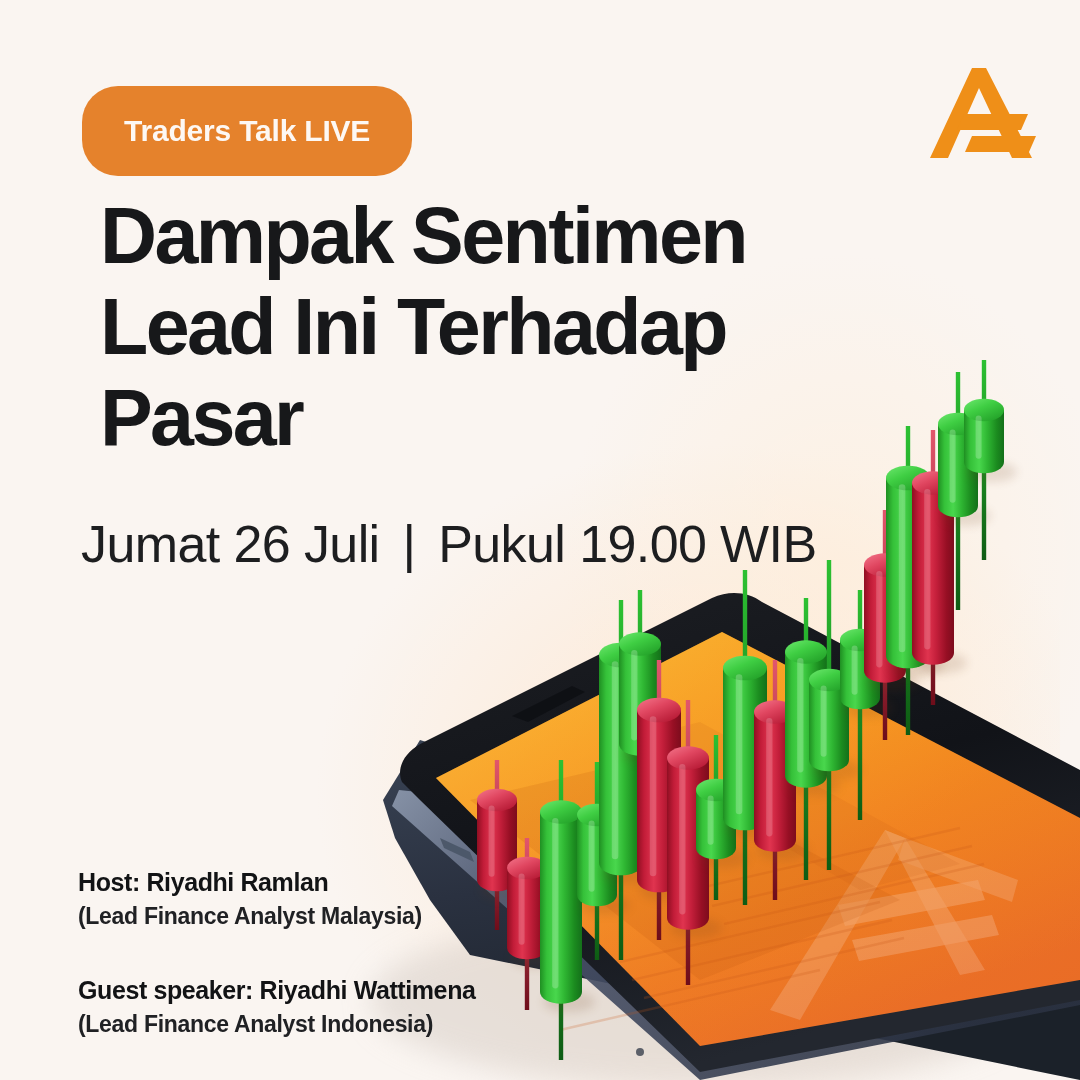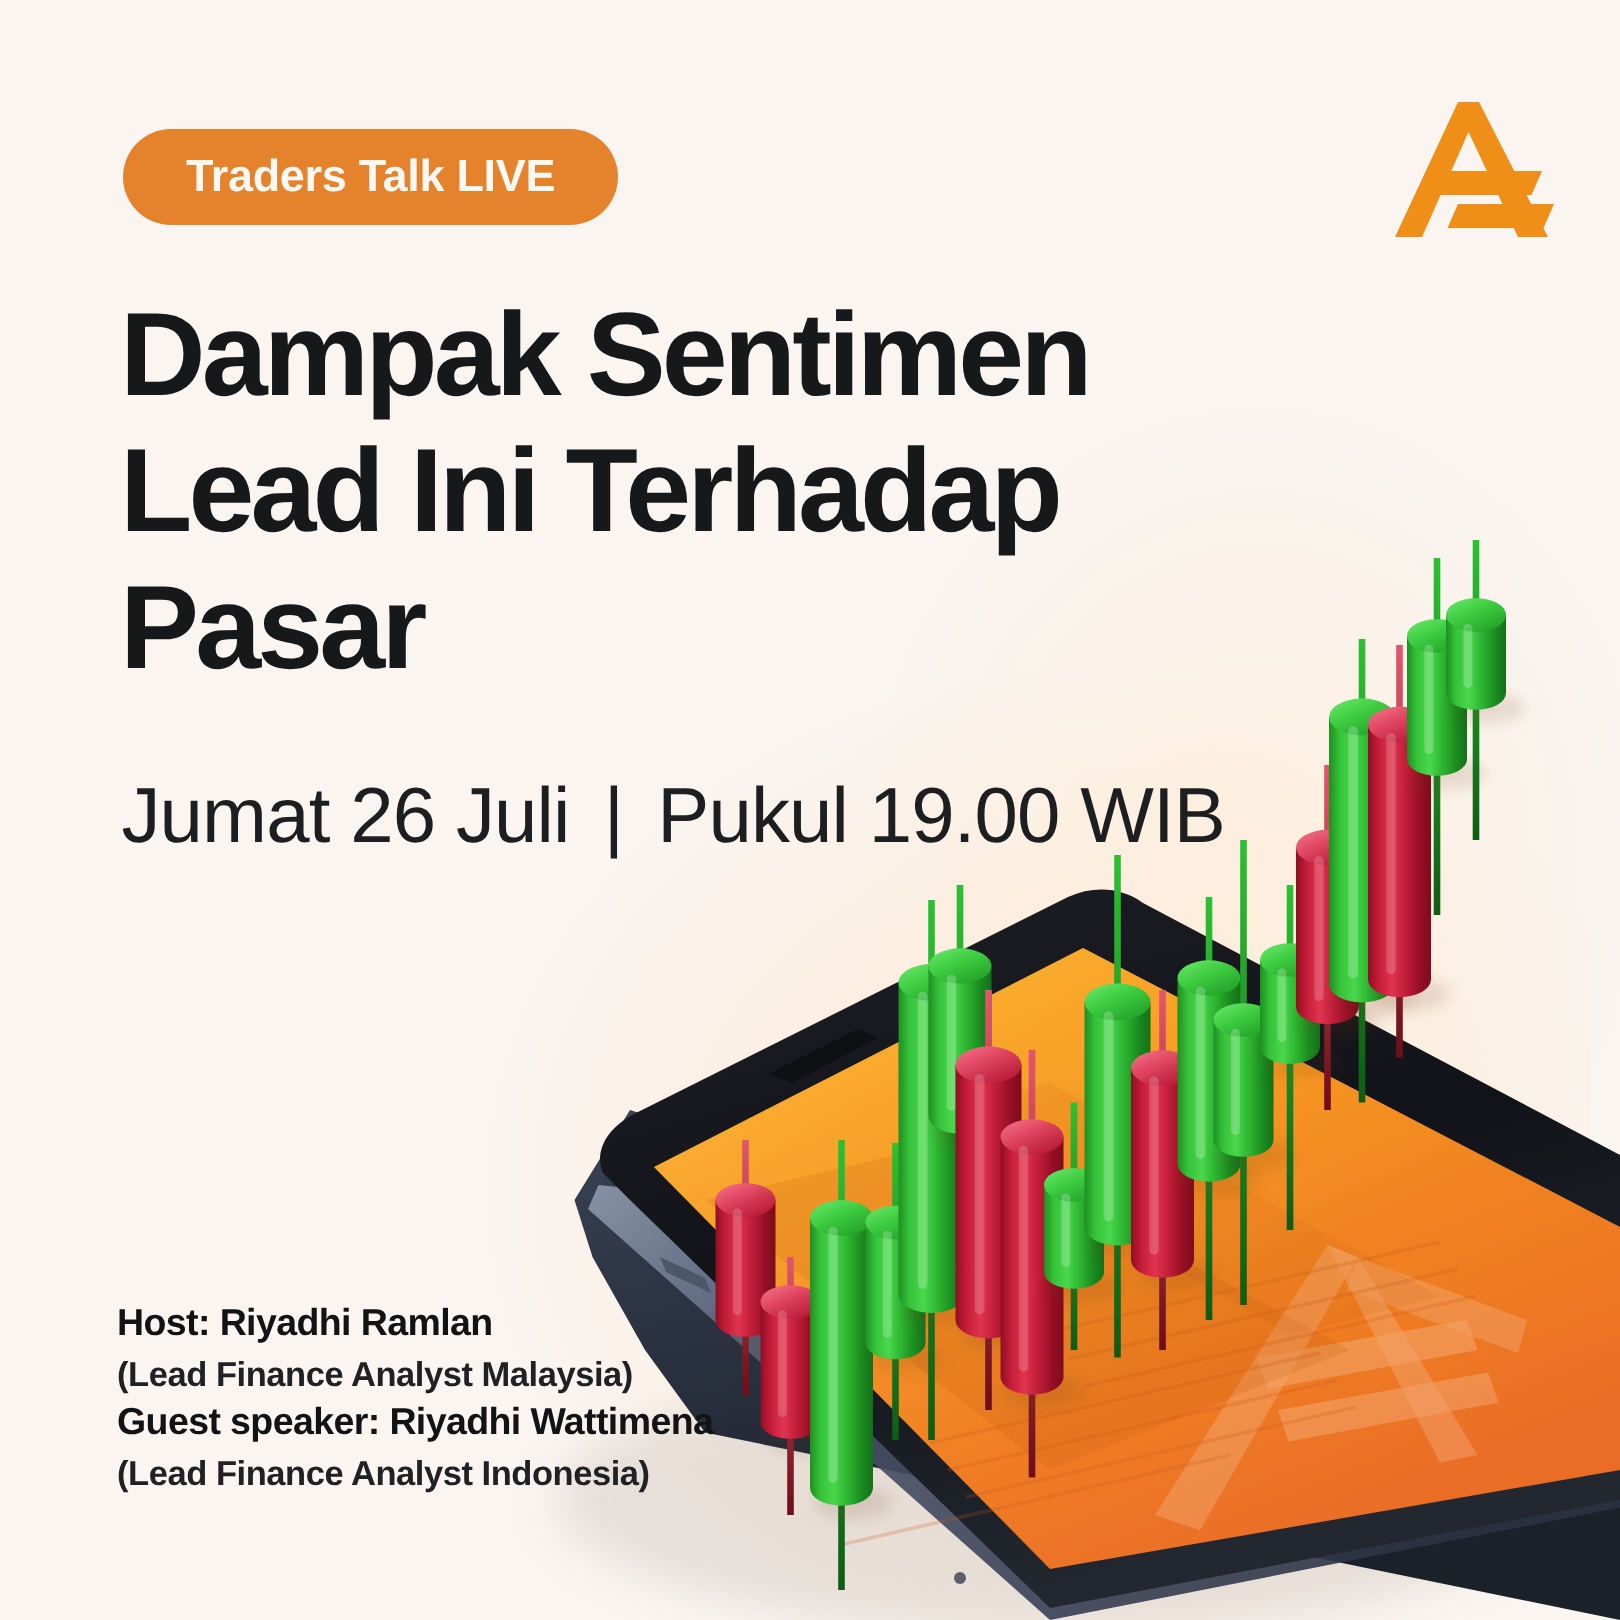--- a/index.html
+++ b/index.html
@@ -25,21 +25,21 @@
   }
   .bg-glow-b{
     position:absolute; left:560px; top:250px; width:560px; height:520px;
     background:radial-gradient(ellipse at 50% 60%, rgba(255,236,214,.55) 0%, rgba(250,245,241,0) 70%);
     pointer-events:none;
   }
 
   
   .badge{
     position:absolute; left:82px; top:86px;
-    height:64px; padding:0 42px;
+    height:90px; padding:0 42px;
     display:flex; align-items:center;
     background:#e5822c;
     border-radius:36px;
     color:#fdf8f4;
     font-size:30px; font-weight:bold;
     letter-spacing:-0.2px;
     white-space:nowrap;
   }
 
   
@@ -51,36 +51,36 @@
   
   .headline{
     position:absolute; left:80px; top:196px;
     width:760px;
     font-size:79px;
     font-weight:bold;
     line-height:1.0;
     letter-spacing:-2.6px;
     color:#17181a;
   }
-  .headline .hl-line{ display:block; margin-bottom:12px; }
+  .headline .hl-line{ display:block; margin-bottom:12px;margin-left:20px; }
 
   
   .schedule{
     position:absolute; left:81px; top:514px;
     font-size:52px;
     font-weight:normal;
     letter-spacing:-0.6px;
     color:#1d1e20;
     white-space:nowrap;
   }
   .schedule .sep{ padding:0 9px; font-weight:300; }
 
   
   .speakers{ position:absolute; left:78px; top:866px; z-index:9; }
-  .sp-block{ }
+  .sp-block{ margin-bottom:42px; }
   .sp-block:last-child{ margin-bottom:0; }
   .sp-name{
     font-size:25px; font-weight:bold; color:#121315;
     letter-spacing:-0.4px; line-height:1.28;
   }
   .sp-role{
     font-size:23px; font-weight:bold; color:#202124;
     letter-spacing:-0.3px; line-height:1.3; margin-top:4px;
   }
 

